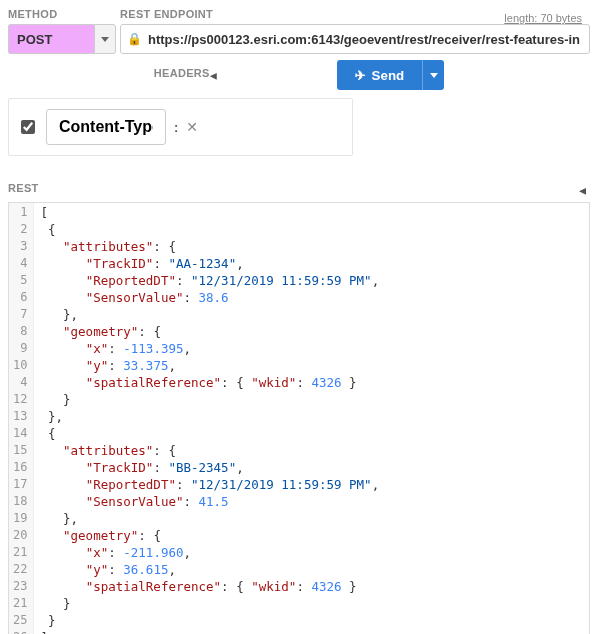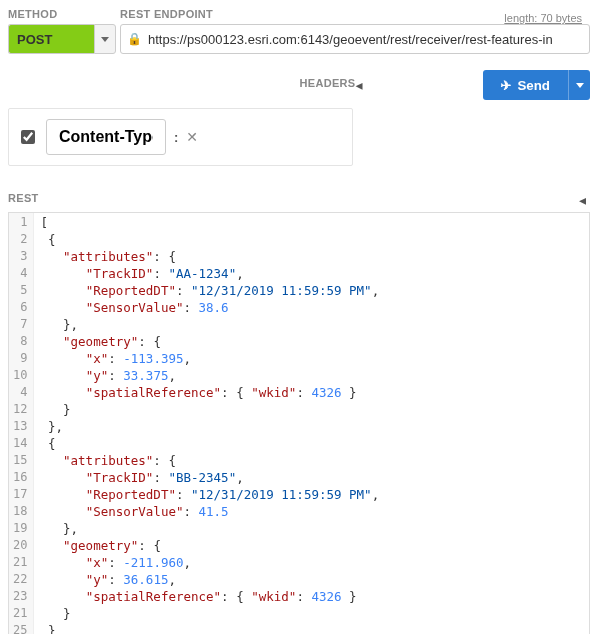--- a/index.html
+++ b/index.html
@@ -5,21 +5,21 @@
   * { box-sizing: border-box; }
   body {
     margin: 0;
     padding: 8px;
     font-family: -apple-system, BlinkMacSystemFont, "Segoe UI", Arial, sans-serif;
     font-size: 13px;
     color: #333;
     width: 598px;
     background: #fff;
   }
-  .row { display: flex; align-items: flex-end; gap: 4px; margin-bottom: 16px; }
+  .row { display: flex; align-items: flex-end; gap: 4px; margin-bottom: 6px; }
   .section-label {
     font-size: 11px;
     font-weight: 700;
     color: #888;
     letter-spacing: 0.3px;
     margin-bottom: 4px;
   }
   .method-col { width: 108px; }
   .endpoint-col { flex: 1; }
   .length-note {
@@ -45,51 +45,51 @@
   }
   .method-select .value {
     flex: 1;
     border: 1px solid #ccc;
     border-right: none;
     border-radius: 3px 0 0 3px;
     padding: 0 8px;
     display: flex;
     align-items: center;
     font-weight: 700;
-    background:#84cc16;
+    background:#f0abfc;
   }
   .method-select .caret {
     width: 22px;
     border: 1px solid #ccc;
     border-radius: 0 3px 3px 0;
     display: flex;
     align-items: center;
     justify-content: center;
     background: #f3f3f3;
     color: #555;
   }
   .caret-glyph {
     width:0;height:0;border-left:4px solid transparent;border-right:4px solid transparent;border-top:5px solid #666;
   }
   .url-box {
     padding: 0 6px;
     gap: 6px;
   }
   .lock-icon { color:#444; font-size:12px; }
   .url-text {
-    font-weight: 400;
+    font-weight: 700;
     white-space: nowrap;
     overflow: hidden;
     font-size:13px;
   }
 
   .second-row {
     display: flex;
     align-items: center;
-    justify-content: flex-end;
+    justify-content: center;
     margin-bottom: 8px;
     position: relative;
   }
   .collapse-tri {
     font-size: 14px;
     color: #555;
     margin-right: 120px;
   }
   .send-group {
     display: flex;

